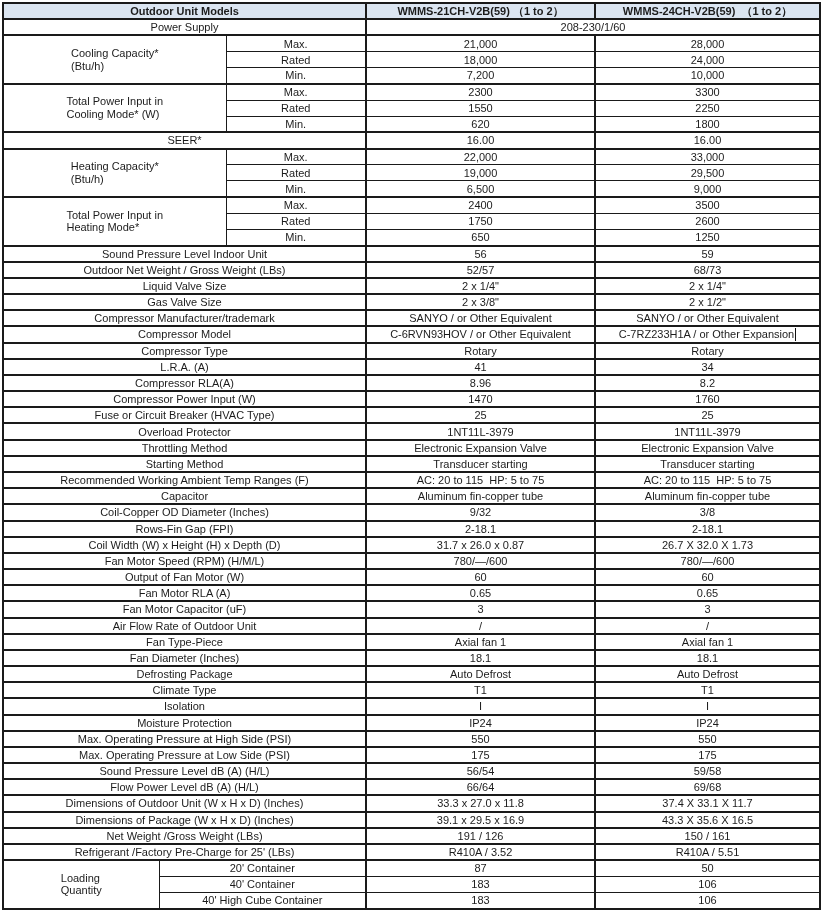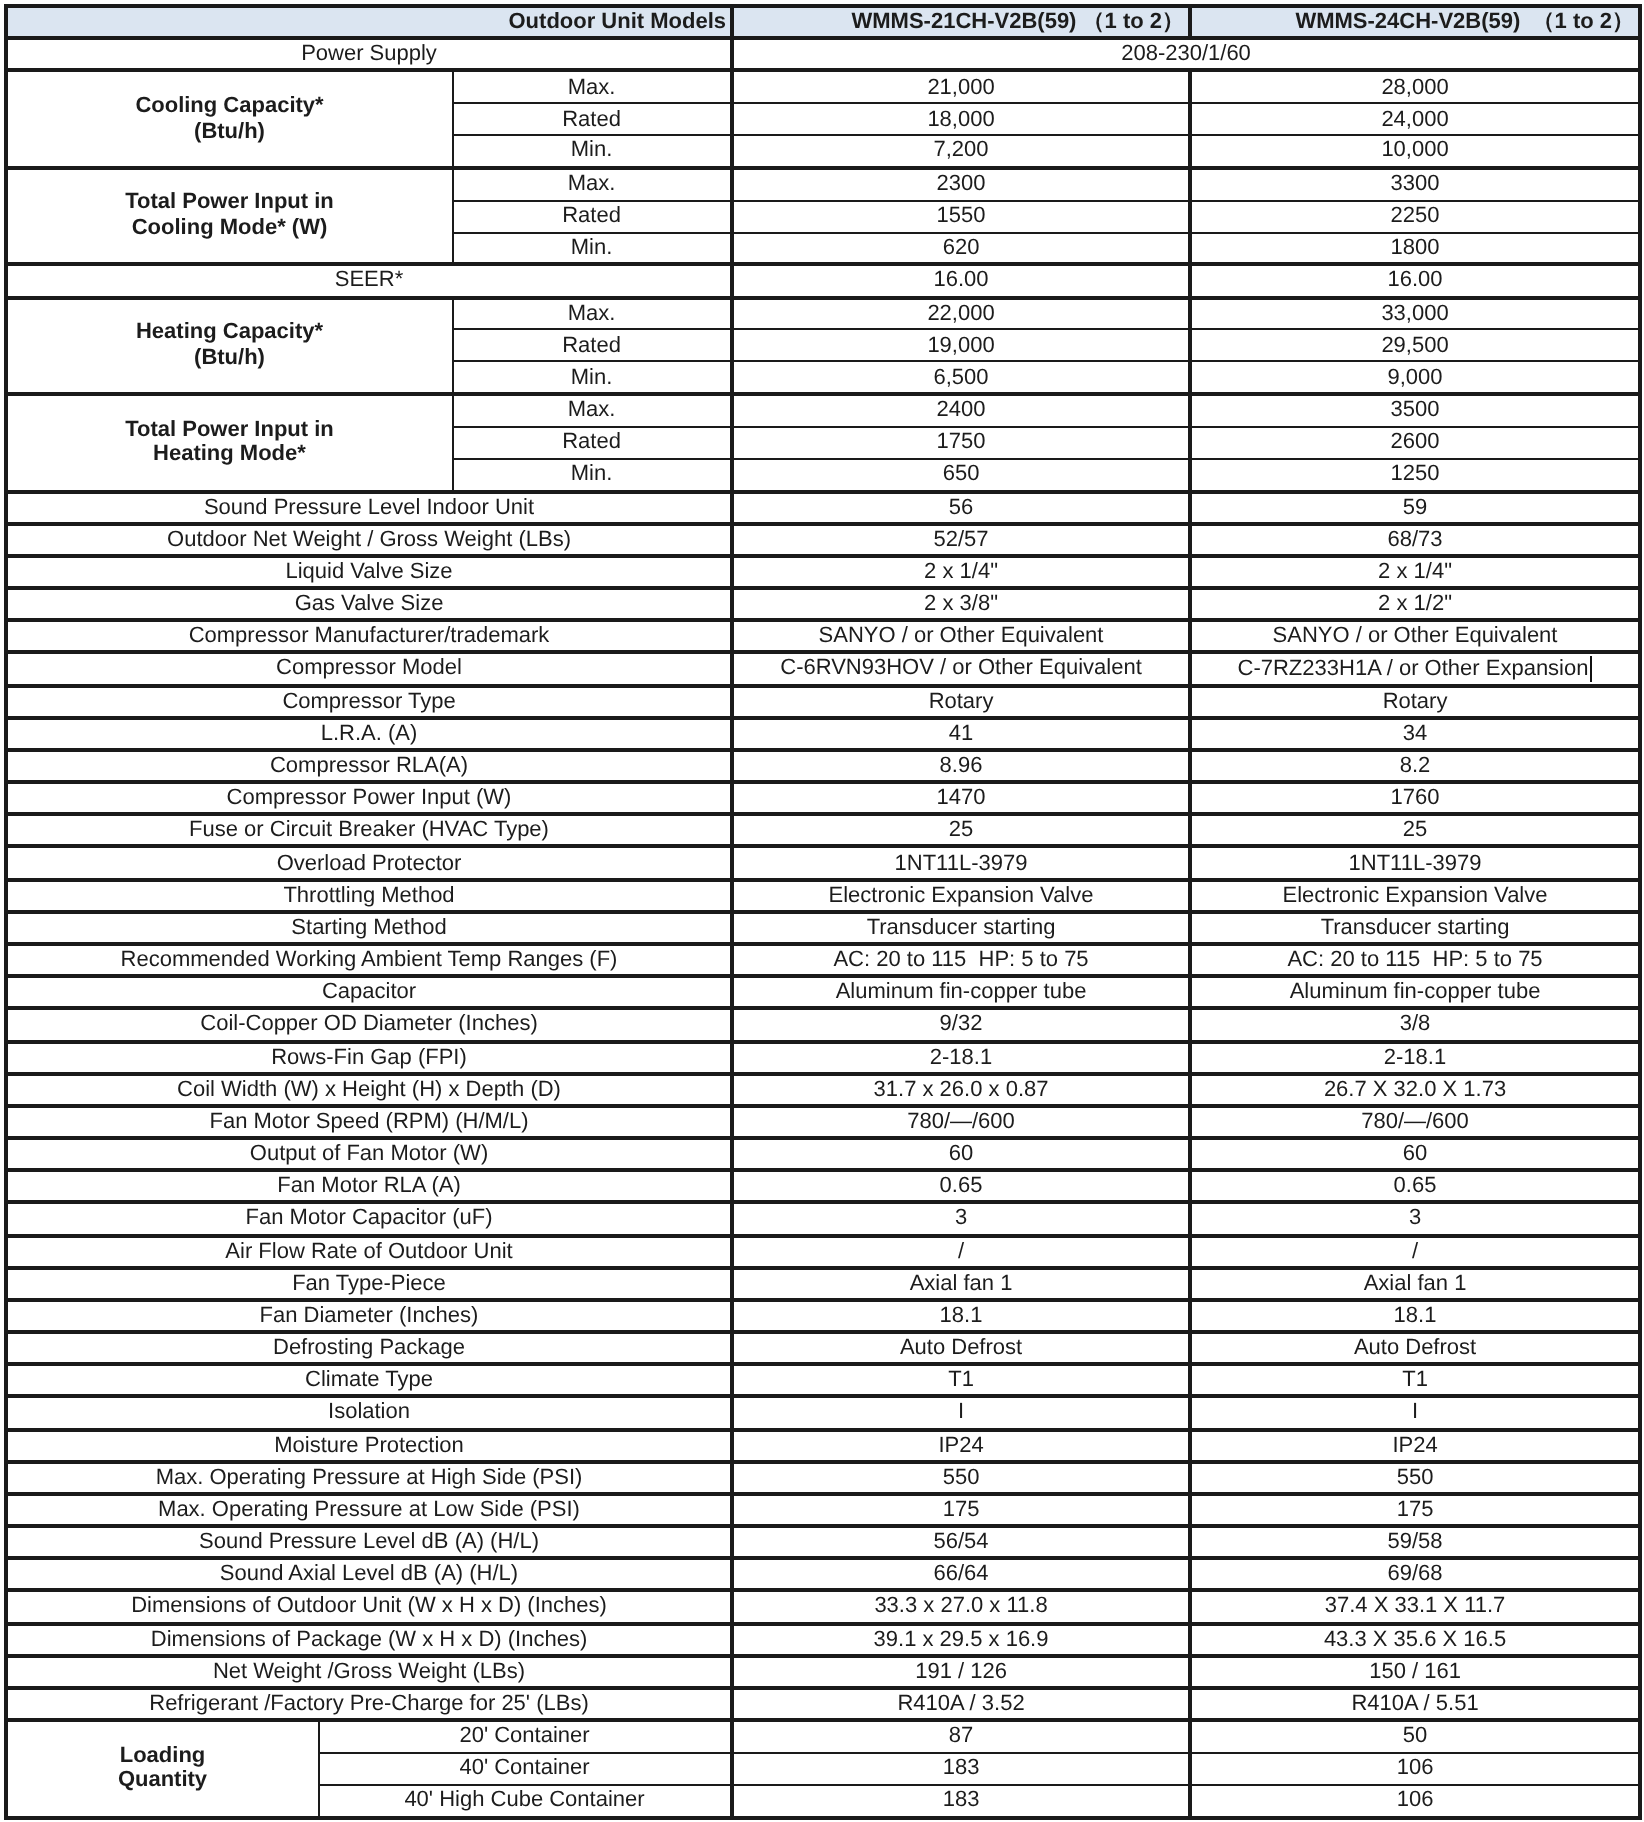--- a/index.html
+++ b/index.html
@@ -4,22 +4,22 @@
 <style>
   html,body{margin:0;padding:0;background:#fff;}
   body{width:822px;height:911px;font-family:"Liberation Sans","DejaVu Sans",sans-serif;color:#1c1c1c;}
   .page{padding:2px;box-sizing:border-box;width:822px;height:911px;}
   table{border-collapse:collapse;table-layout:fixed;width:817px;border:2px solid #1a1a1a;}
   td{border:1px solid #1a1a1a;text-align:center;vertical-align:middle;padding:0 2px;
      font-size:11px;line-height:1.1;white-space:pre;overflow:hidden;}
   tr{height:16.18px;}
   tr.t>td{border-top-width:2px;}
   td.v1,td.v2{border-left-width:2px;}
-  tr.hd>td{background:#dbe5f1;font-weight:bold;text-align:right;}
-  .lines{display:inline-block;text-align:center;line-height:1.15;font-weight:bold;}
+  tr.hd>td{background:#dbe5f1;font-weight:bold;}
+  .lines{display:inline-block;text-align:left;line-height:1.15;}
   .lines span{display:block;}
   .caret{display:inline-block;width:1px;height:13px;background:#111;vertical-align:middle;margin-left:1px;}
 </style>
 </head>
 <body>
 
 <div class="page">
   <table>
     <colgroup>
       <col style="width:156px">
@@ -266,21 +266,21 @@
           <td class="lbl" colspan="3">Max. Operating Pressure at Low Side (PSI)</td>
           <td class="v1">175</td>
           <td class="v2">175</td>
         </tr>
         <tr class="t">
           <td class="lbl" colspan="3">Sound Pressure Level dB (A) (H/L)</td>
           <td class="v1">56/54</td>
           <td class="v2">59/58</td>
         </tr>
         <tr class="t">
-          <td class="lbl" colspan="3">Sound Axial Level dB (A) (H/L)</td>
+          <td class="lbl" colspan="3">Flow Power Level dB (A) (H/L)</td>
           <td class="v1">66/64</td>
           <td class="v2">69/68</td>
         </tr>
         <tr class="t">
           <td class="lbl" colspan="3">Dimensions of Outdoor Unit (W x H x D) (Inches)</td>
           <td class="v1">33.3 x 27.0 x 11.8</td>
           <td class="v2">37.4 X 33.1 X 11.7</td>
         </tr>
         <tr class="t">
           <td class="lbl" colspan="3">Dimensions of Package (W x H x D) (Inches)</td>

